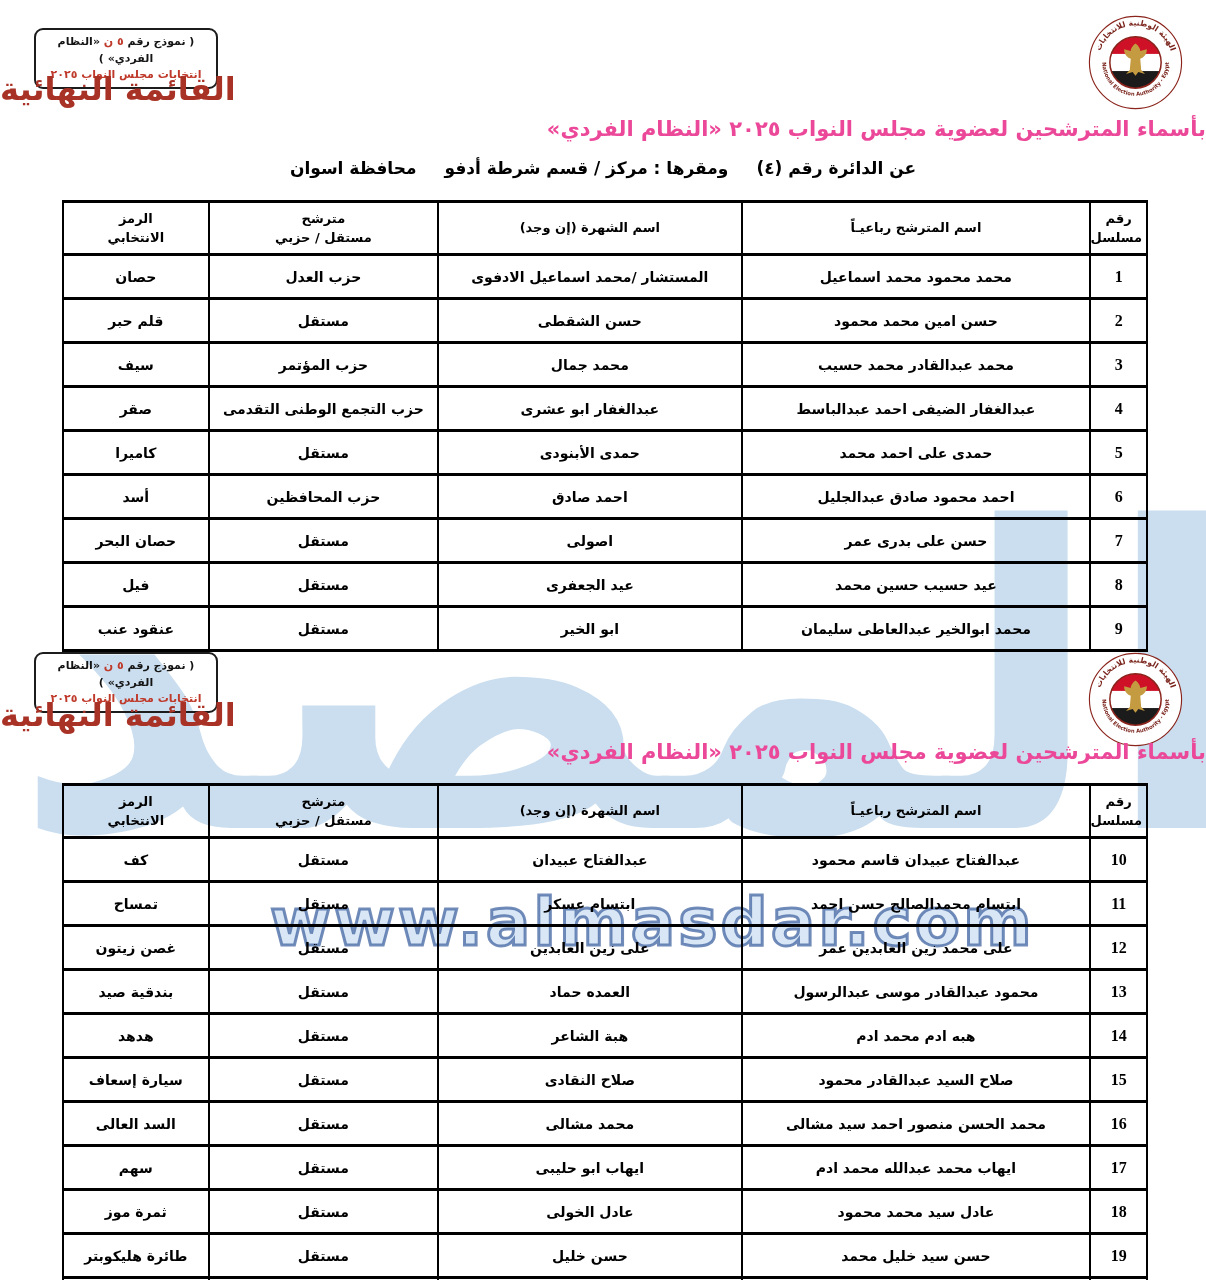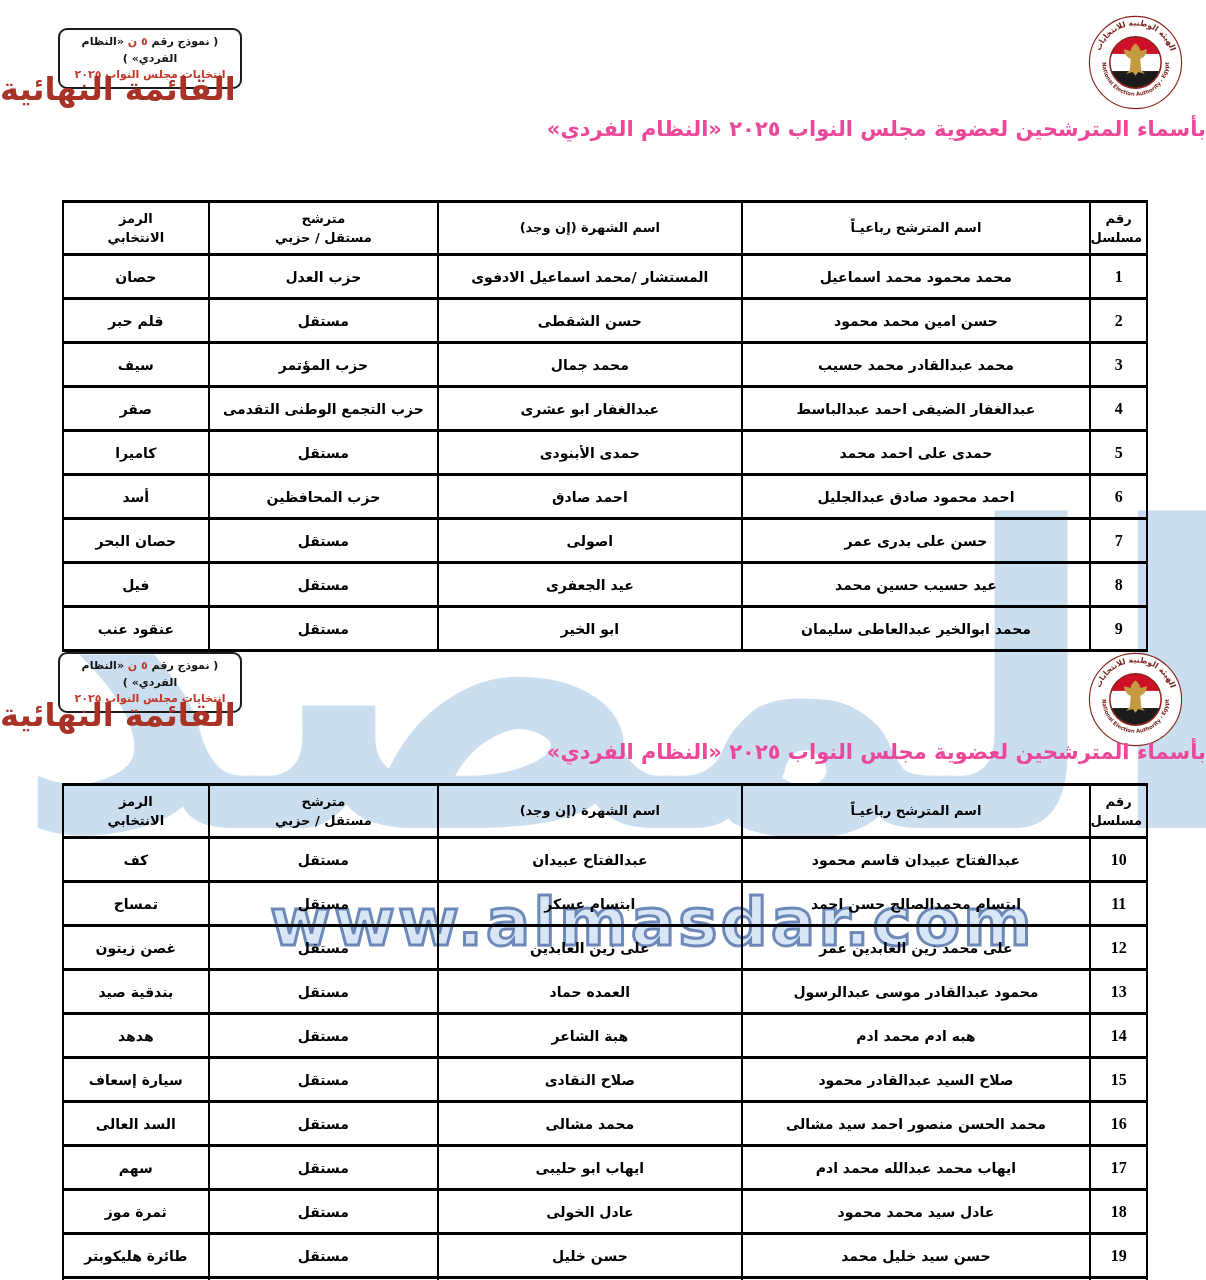--- a/index.html
+++ b/index.html
@@ -17,21 +17,21 @@
   .wm-url {
     position:absolute; top:884px; left:270px; z-index:1; direction:ltr;
     font-size:66px; font-weight:bold; letter-spacing:3px; white-space:nowrap;
     color:rgba(214,229,244,0.95);
     -webkit-text-stroke:3px rgba(60,95,158,0.72);
     user-select:none;
   }
   
   .stamp {
     position:absolute; width:170px; z-index:2; text-align:center;
-    border:2px solid #1c1c1c; border-radius:9px; padding:4px 5px 5px 5px;margin-left:24px;
+    border:2px solid #1c1c1c; border-radius:9px; padding:4px 5px 5px 5px;
   }
   .stamp .l1 { font-size:11px; font-weight:bold; color:#141414; line-height:1.5; }
   .stamp .l1 .num { color:#bf3a2b; }
   .stamp .l2 { font-size:11px; font-weight:bold; color:#bf3a2b; line-height:1.4; }
   #stamp1 { top:28px;  left:34px; }
   #stamp2 { top:652px; left:34px; }
   
   .nea-logo { position:absolute; width:95px; height:95px; z-index:2; }
   #logo1 { top:15px;  left:1088px; }
   #logo2 { top:652px; left:1088px; }
@@ -109,20 +109,23 @@
       <rect x="23" y="23" width="54" height="18" fill="#CE1126"></rect>
       <rect x="23" y="41" width="54" height="18" fill="#ffffff"></rect>
       <rect x="23" y="59" width="54" height="18" fill="#1b1b1b"></rect>
       <path d="M50 30 C46 33 45 36 45 38 L38 36 C38 42 42 45 45 46 L44 58 L40 62 L47 60 L50 64 L53 60 L60 62 L56 58 L55 46 C58 45 62 42 62 36 L55 38 C55 36 54 33 50 30 Z" fill="#C49B40"></path>
     </g>
     <circle cx="50" cy="50" r="27" fill="none" stroke="#8a241c" stroke-width="1.6"></circle>
   </svg>
 
   <div id="title1" class="doc-title">القائمة النهائية</div>
   <div id="subtitle1" class="doc-subtitle">بأسماء المترشحين لعضوية مجلس النواب ٢٠٢٥ «النظام الفردي»</div>
+  <div id="district1" class="doc-district">
+    <span>عن الدائرة رقم  (٤)</span><span>ومقرها : مركز / قسم شرطة أدفو</span><span>محافظة اسوان</span>
+  </div>
 
   <table id="table1" class="doc-table">
     <colgroup>
         <col class="col-no">
         <col class="col-name">
         <col class="col-alias">
         <col class="col-party">
         <col class="col-symbol">
       </colgroup>
     <thead>

